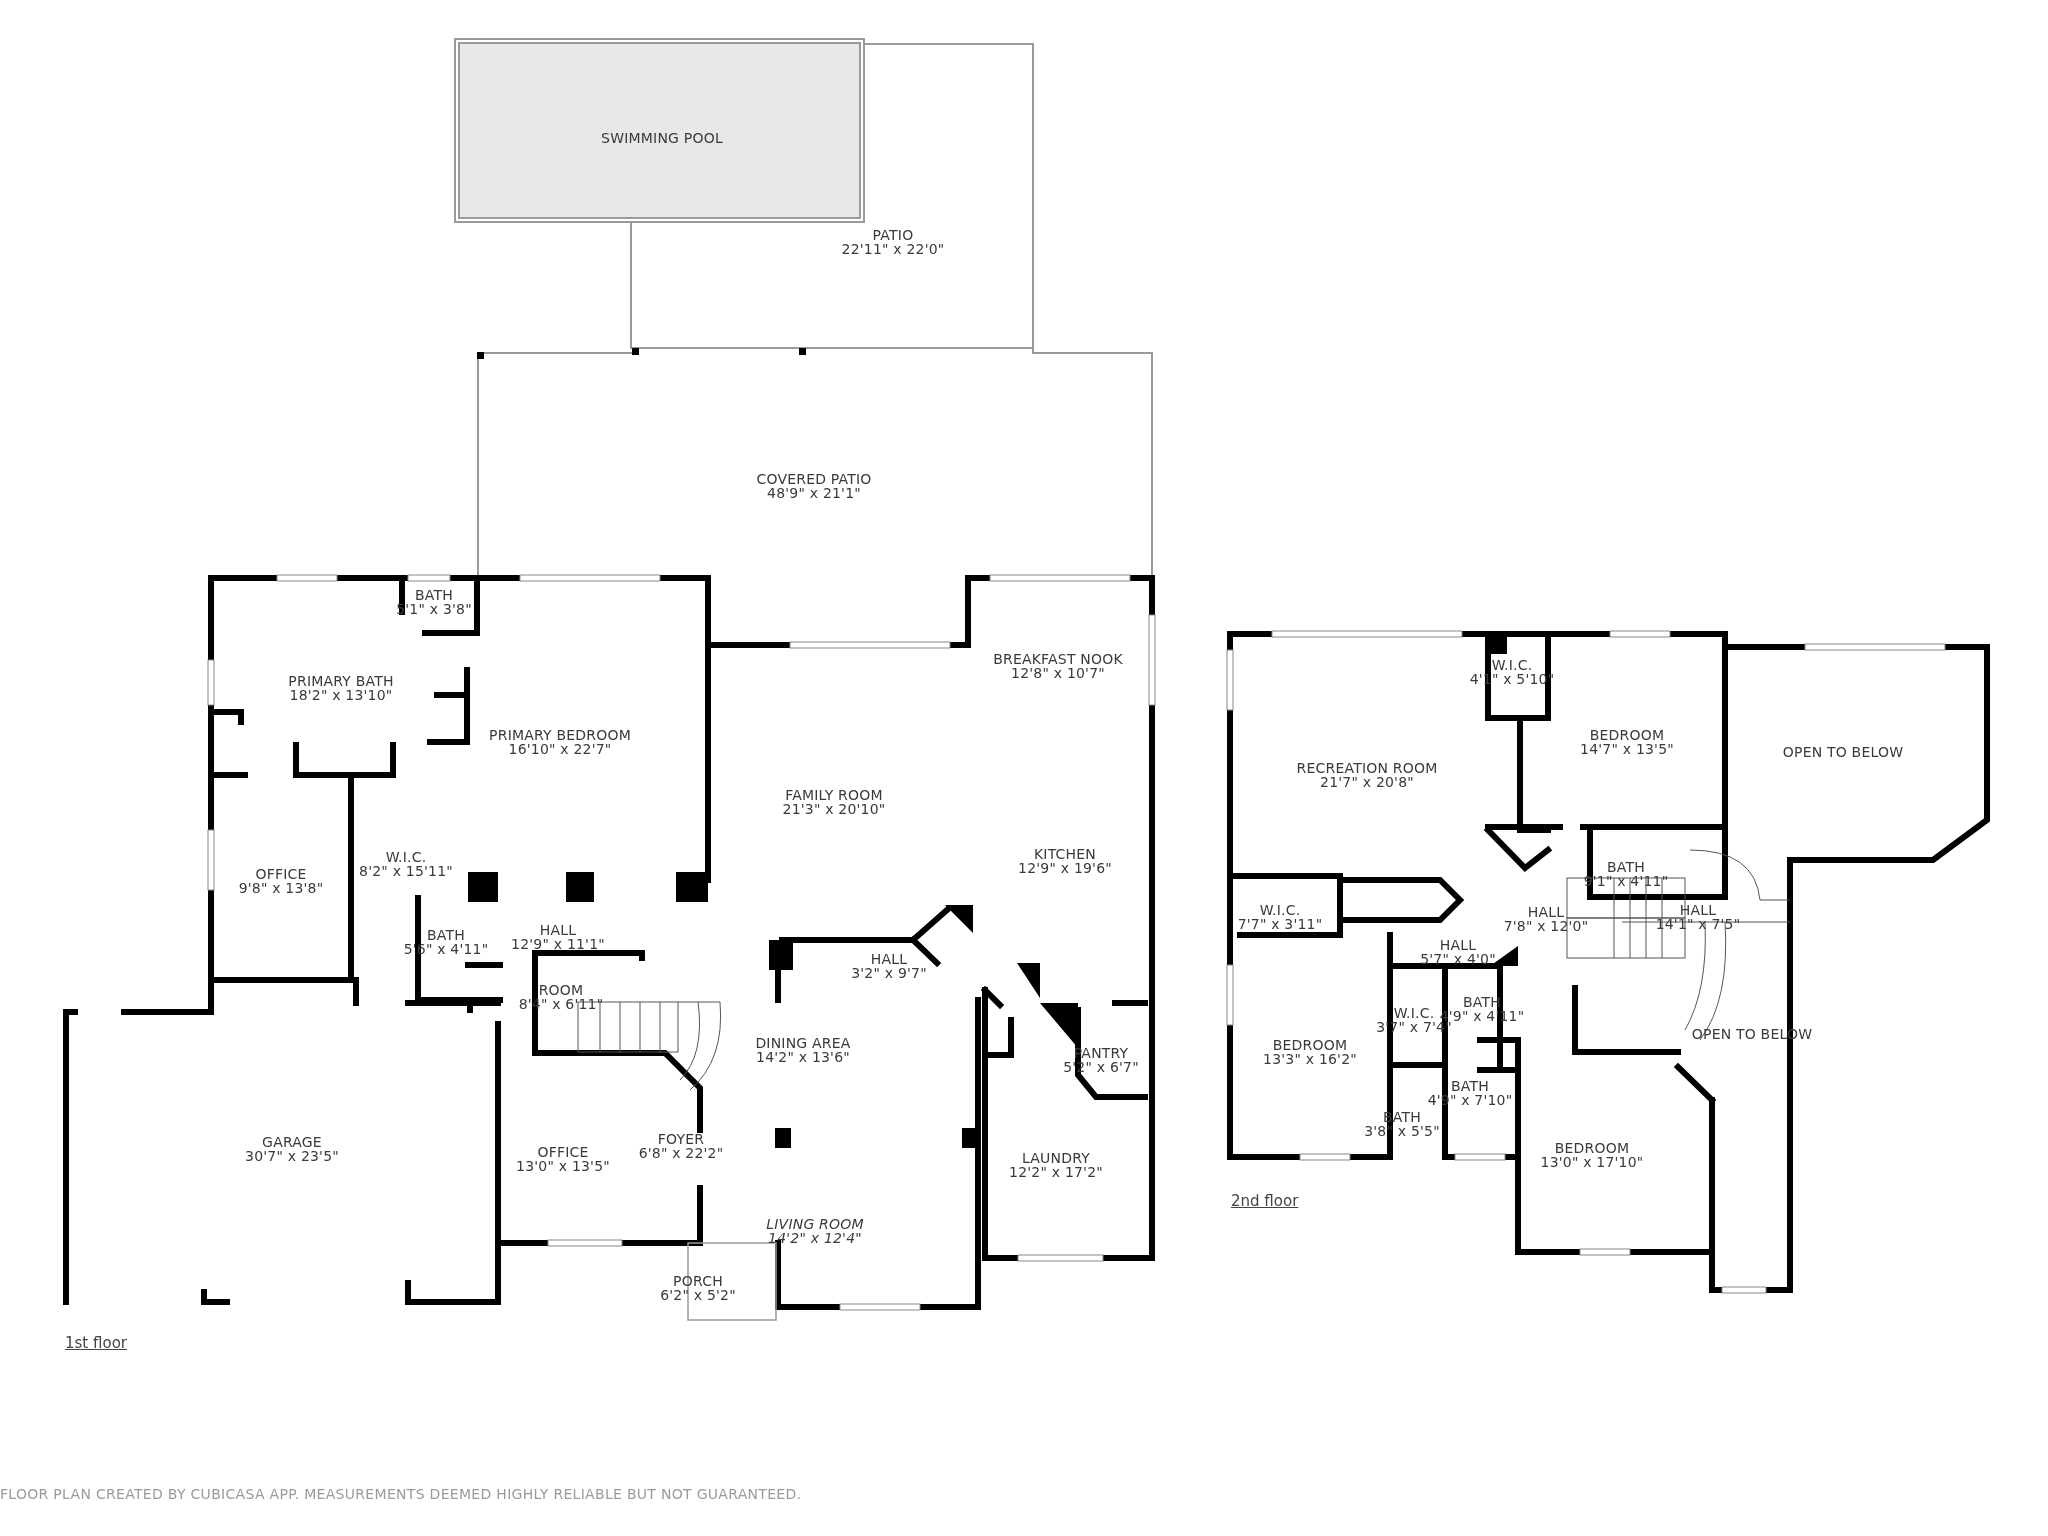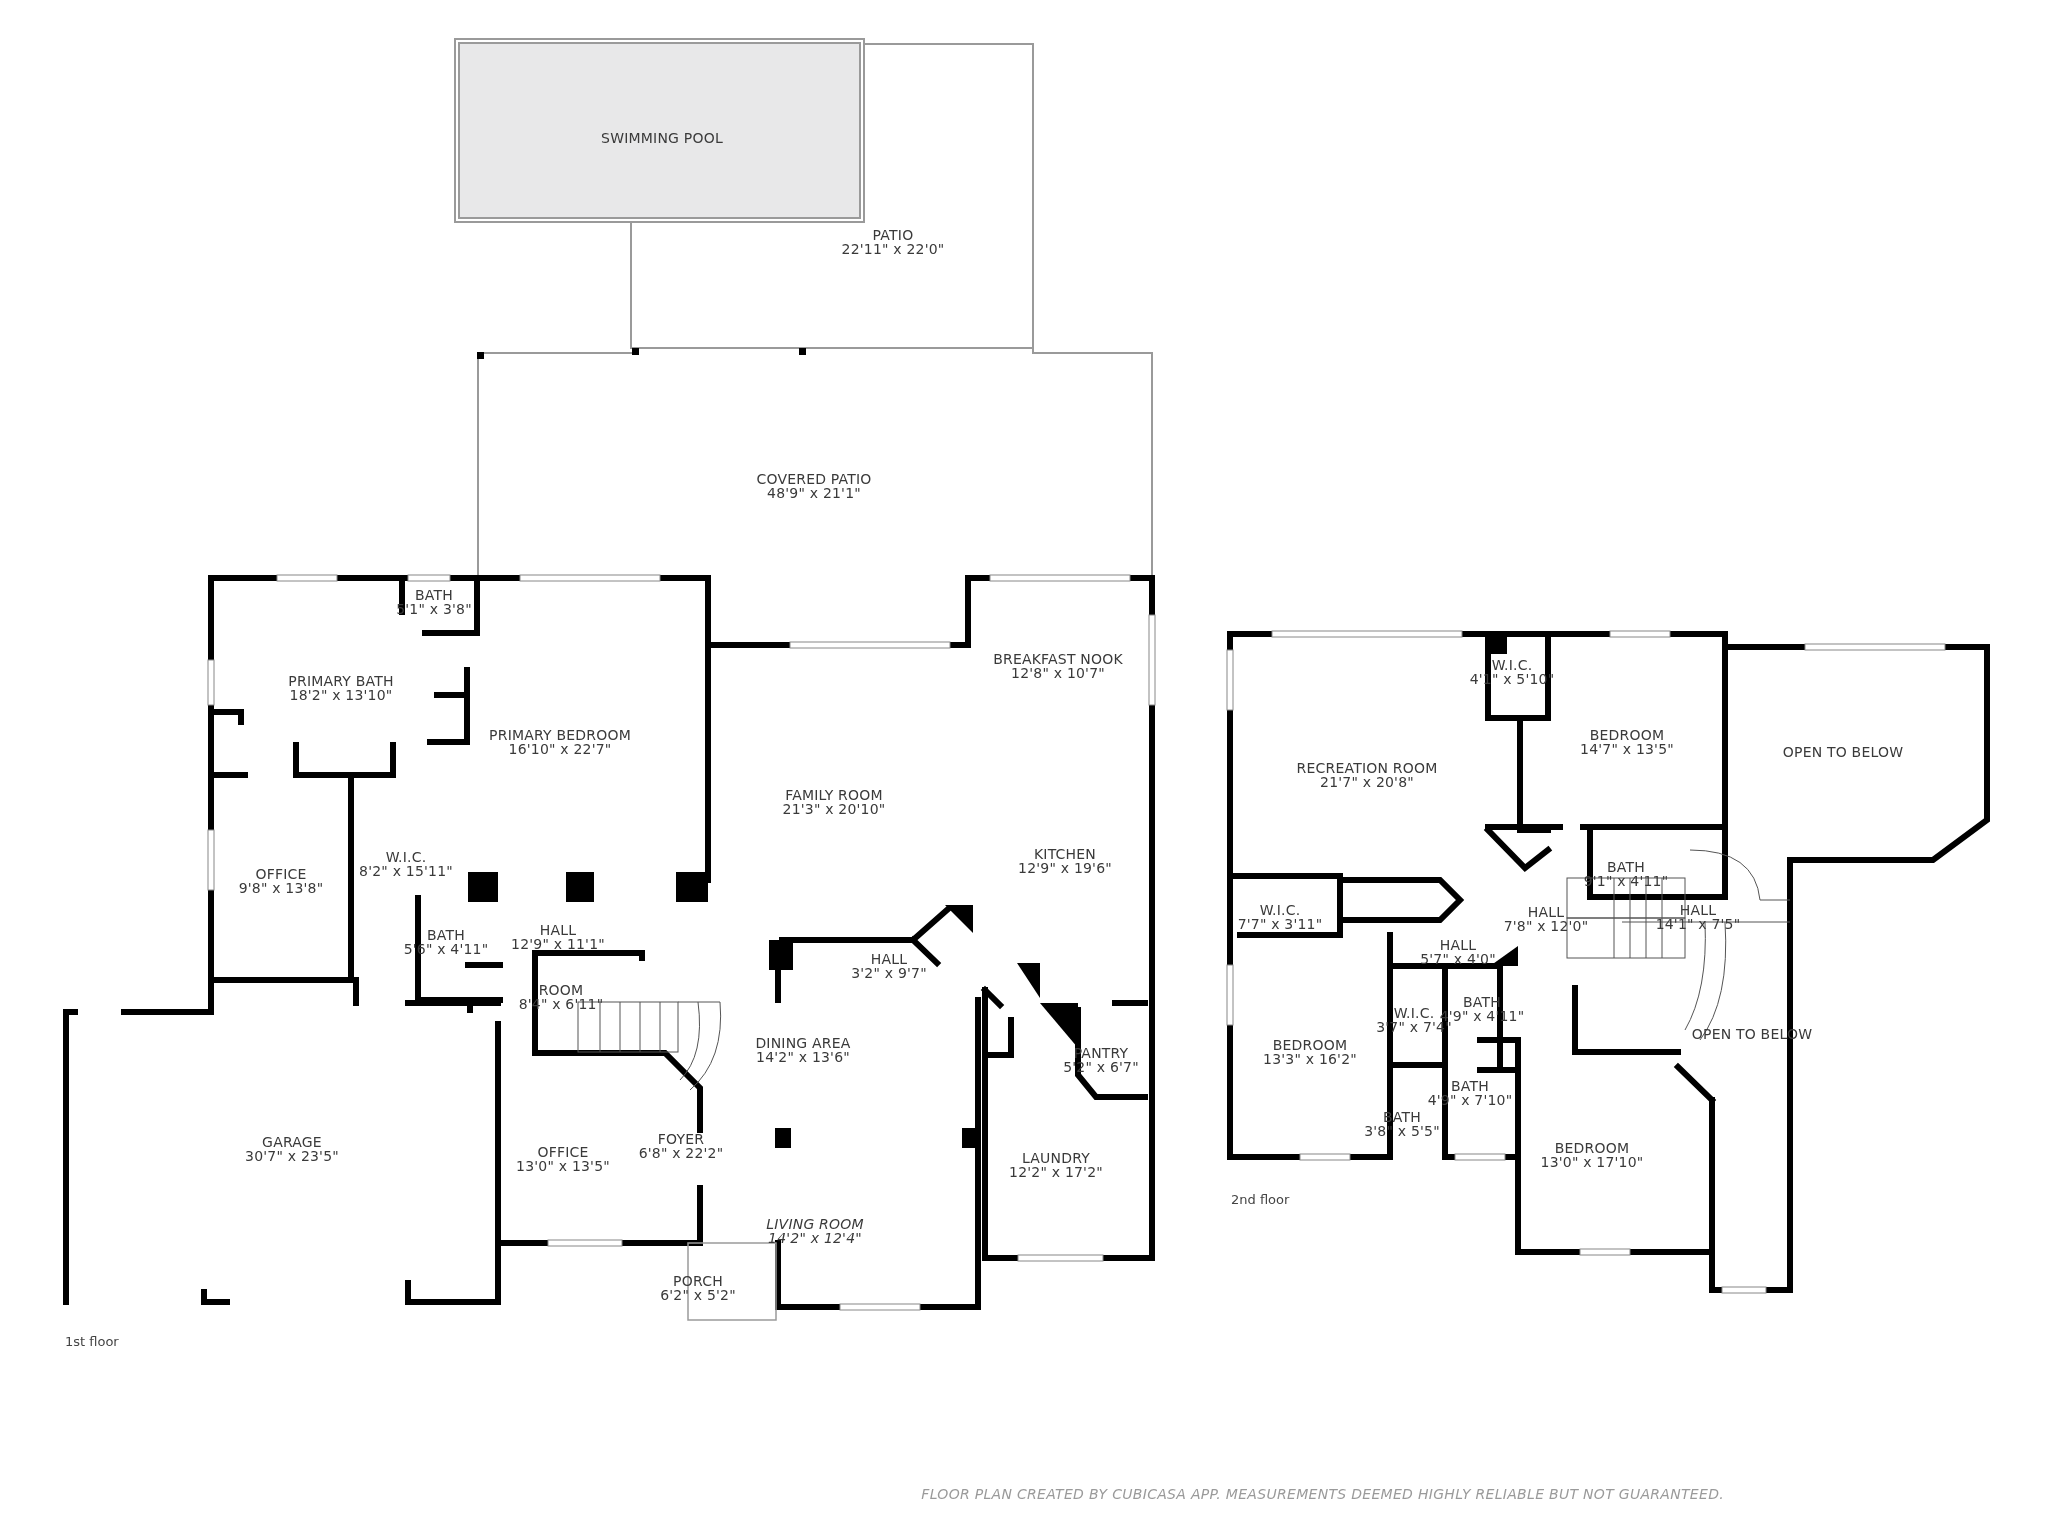--- a/index.html
+++ b/index.html
@@ -4,23 +4,23 @@
 <style>
   html, body { margin:0; padding:0; background:#ffffff; }
   body { width:2048px; height:1536px; position:relative; overflow:hidden;
          font-family:"DejaVu Sans", sans-serif; color:#333; }
   svg.plan { position:absolute; left:0; top:0; width:2048px; height:1536px; }
   .lbl { position:absolute; transform:translate(-50%,-50%); text-align:center;
          font-size:14px; line-height:14px; color:#3a3a3a; white-space:nowrap;
          letter-spacing:0.2px; }
   .lbl .name { display:block; }
   .lbl .dim { display:block; }
-  .floor-label { position:absolute; font-size:13px; color:#444; }
-  .footer { position:absolute; left:0; width:1724px; top:1486px; text-align:right;
-            font-size:14px; color:#9a9a9a; letter-spacing:0.3px;font-style:italic; }
+  .floor-label { position:absolute; font-size:15px; color:#444;text-decoration:underline; }
+  .footer { position:absolute; left:0; width:1724px; top:1486px; text-align:left;
+            font-size:14px; color:#9a9a9a; letter-spacing:0.3px; }
 </style>
 </head>
 <body>
 
 <svg class="plan" viewBox="0 0 2048 1536">
 
   <g fill="none" stroke="#9a9a9a" stroke-width="2">
     <rect x="455" y="39" width="409" height="183"></rect>
     <rect x="459" y="43" width="401" height="175" fill="#e8e8e9" stroke="#9a9a9a"></rect>
     <polyline points="864,44 1033,44 1033,348 631,348 631,222"></polyline>

